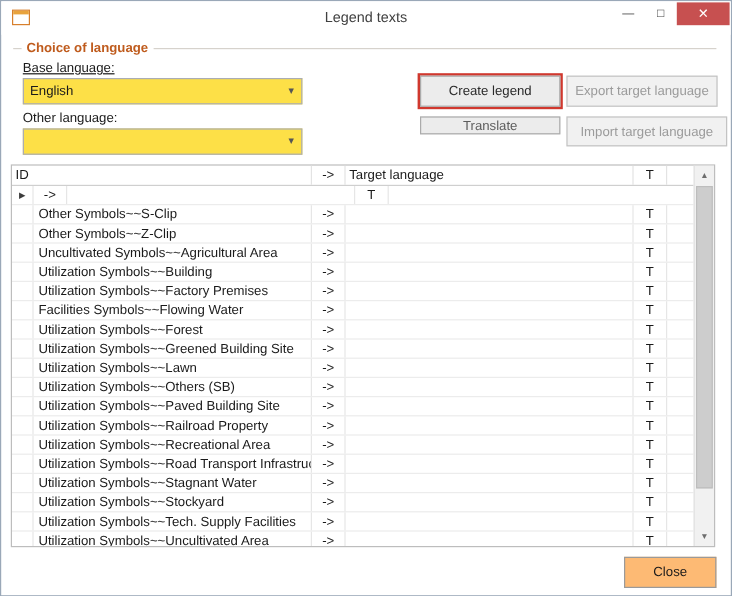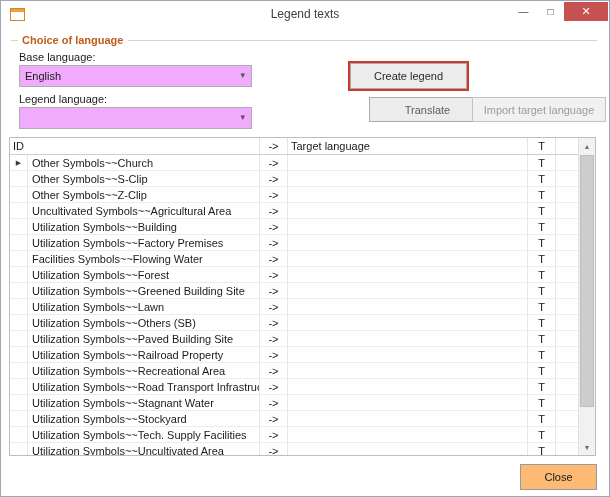--- a/index.html
+++ b/index.html
@@ -15,21 +15,21 @@
   .win-btn { width:27px; height:19px; display:flex; align-items:center; justify-content:center; font-size:10px; color:#444; background:transparent; border:none; cursor:default; }
   .win-btn.close { width:44px; background:#c75050; color:#fff; font-size:11px; }
 
   
   .group-title-row { position:absolute; top:33px; left:10px; right:12px; display:flex; align-items:center;text-align:right; }
   .group-title-row::before { content:""; width:7px; height:1px; background:#d6d2cc; }
   .group-title { color:#bf5b1d; font-size:11px; font-weight:bold; padding:0 5px 0 4px; white-space:nowrap; }
   .group-title-row::after { content:""; flex:1; height:1px; background:#d6d2cc; }
 
   .form-label { position:absolute; font-size:11px; color:#1a1a1a; }
-  .combo { position:absolute; width:233px; height:22px; border:1px solid #abadb3; background:#f0abfc; font-size:11px; color:#1a1a1a; display:flex; align-items:center; padding-left:5px; }
+  .combo { position:absolute; width:233px; height:22px; border:1px solid #abadb3; background:#fde047; font-size:11px; color:#1a1a1a; display:flex; align-items:center; padding-left:5px; }
   .combo .combo-arrow { position:absolute; right:6px; top:4px; font-size:9px; color:#555; }
 
   .btn { position:absolute; font-size:11px; border:1px solid #ababab; background:#e7e7e7; color:#2a2a2a; display:flex; align-items:center; justify-content:center; cursor:default; }
   .btn.annotated { box-shadow:0 0 0 2px #d0382e; background:#ececec; }
   .btn.disabled { background:#f1f1f1; border-color:#c3c3c3; color:#9b9b9b; }
   .btn.secondary { background:#ececec; color:#5d5d5d; }
 
   
   .table { position:absolute; left:8px; top:136px; width:587px; height:319px; border:1px solid #bdbdbd; background:#fff; overflow:hidden; }
   .thead { display:flex; height:17px; border-bottom:1px solid #cfcfcf; font-size:11px; color:#1a1a1a; width:568px; }
@@ -69,47 +69,47 @@
       <button class="win-btn">—</button>
       <button class="win-btn">□</button>
       <button class="win-btn close">✕</button>
     </div>
   </div>
 
   <div class="group-title-row">
     <span class="group-title">Choice of language</span>
   </div>
 
-  <span class="form-label" style="left:18px; top:50px;">Base language:</span>
+  <span class="form-label" style="left:18px; top:50px;text-decoration:underline;">Base language:</span>
   <div class="combo" style="left:18px; top:64px;">
     <span>English</span>
     <span class="combo-arrow">▾</span>
   </div>
 
-  <span class="form-label" style="left:18px; top:92px;">Legend language:</span>
+  <span class="form-label" style="left:18px; top:92px;">Other language:</span>
   <div class="combo" style="left:18px; top:106px;">
     <span></span>
     <span class="combo-arrow">▾</span>
   </div>
 
   <button class="btn annotated" style="left:349px; top:62px; width:117px; height:26px;">Create legend</button>
-  <button class="btn secondary" style="left:368px; top:96px; width:117px; height:25px;">Translate</button>
+  <button class="btn disabled" style="left:471px; top:62px; width:126px; height:26px;">Export target language</button>
+  <button class="btn secondary" style="left:349px; top:96px; width:117px; height:15px;">Translate</button>
   <button class="btn disabled" style="left:471px; top:96px; width:134px; height:25px;">Import target language</button>
 
   <div class="table">
     <div class="thead">
       <div class="hcell h-id">ID</div>
       <div class="hcell h-arrow center">-&gt;</div>
       <div class="hcell h-target">Target language</div>
       <div class="hcell h-t center">T</div>
     </div>
     <div class="tbody">
         <div class="trow">
           <div class="cell c-sel">▶</div>
-          <div class="cell c-id">Other Symbols~~Church</div>
           <div class="cell c-arrow">-&gt;</div>
           <div class="cell c-target"></div>
           <div class="cell c-t">T</div>
         </div>
         <div class="trow">
           <div class="cell c-sel"></div>
           <div class="cell c-id">Other Symbols~~S-Clip</div>
           <div class="cell c-arrow">-&gt;</div>
           <div class="cell c-target"></div>
           <div class="cell c-t">T</div>

